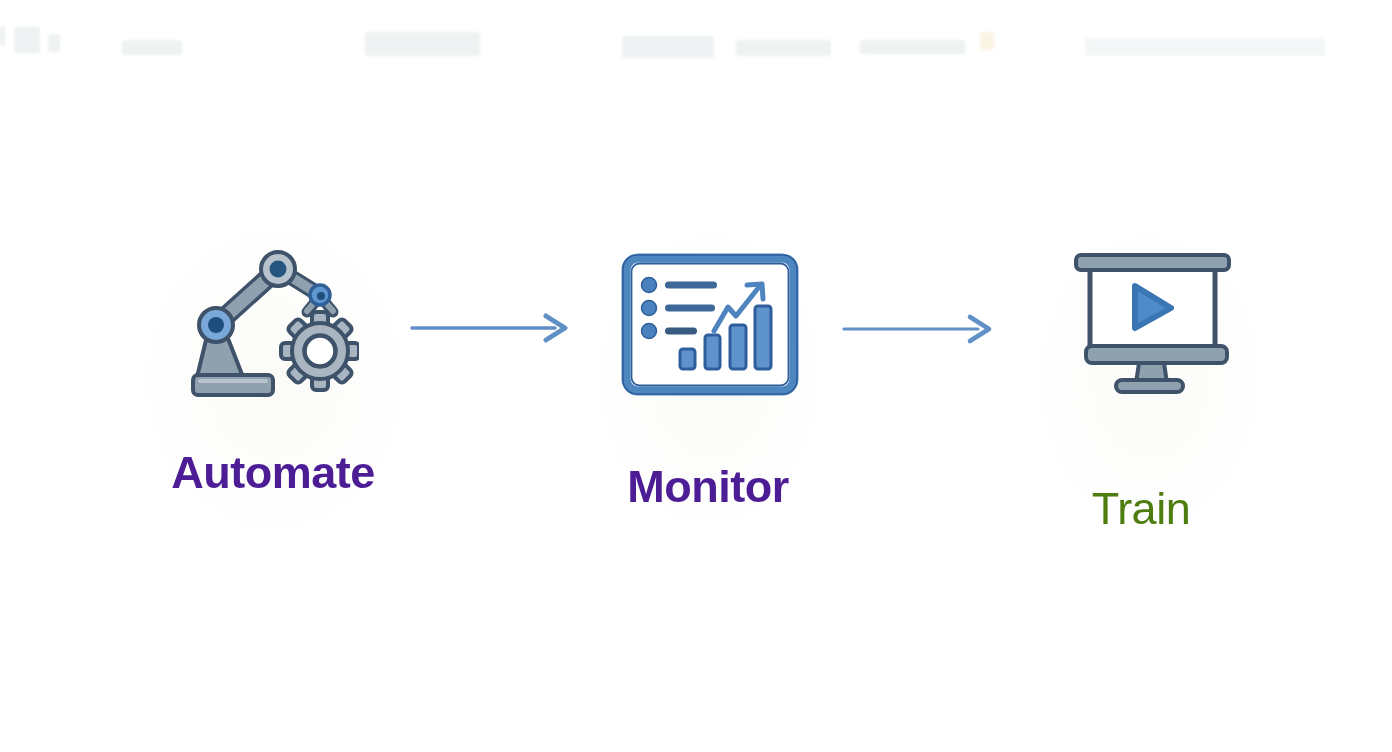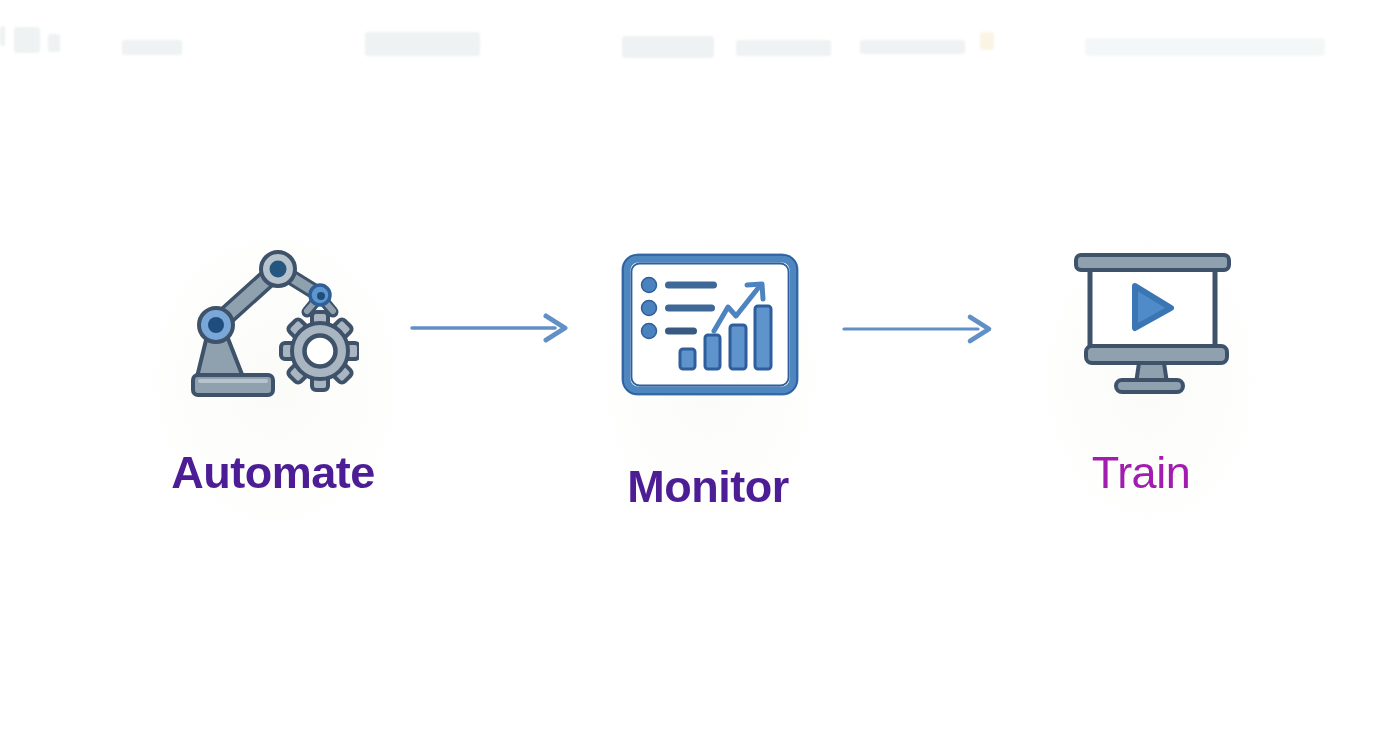--- a/index.html
+++ b/index.html
@@ -8,21 +8,21 @@
     overflow:hidden;font-family:"Liberation Sans", sans-serif;
   }
   .halo{position:absolute;border-radius:40px;
     background:radial-gradient(closest-side, rgba(250,250,247,.9), rgba(255,255,255,0));}
   .step-icon{position:absolute;}
   .step-label{
     position:absolute;width:400px;text-align:center;
     font-size:45px;color:#4c1d95;letter-spacing:-0.5px;line-height:1;
   }
   .w700{font-weight:700;}
-  .w500{font-weight:500;color:#a21caf;}
+  .w500{font-weight:500;color:#4d7c0f;margin-top:36px;}
   .flow-arrow{position:absolute;}
   .artifact{position:absolute;background:#eef2f2;border-radius:3px;filter:blur(1px);}
   .artifact.warm{background:#faf4e4;}
 </style>
 </head>
 <body>
 
 <div id="canvas">
 
   <div>

